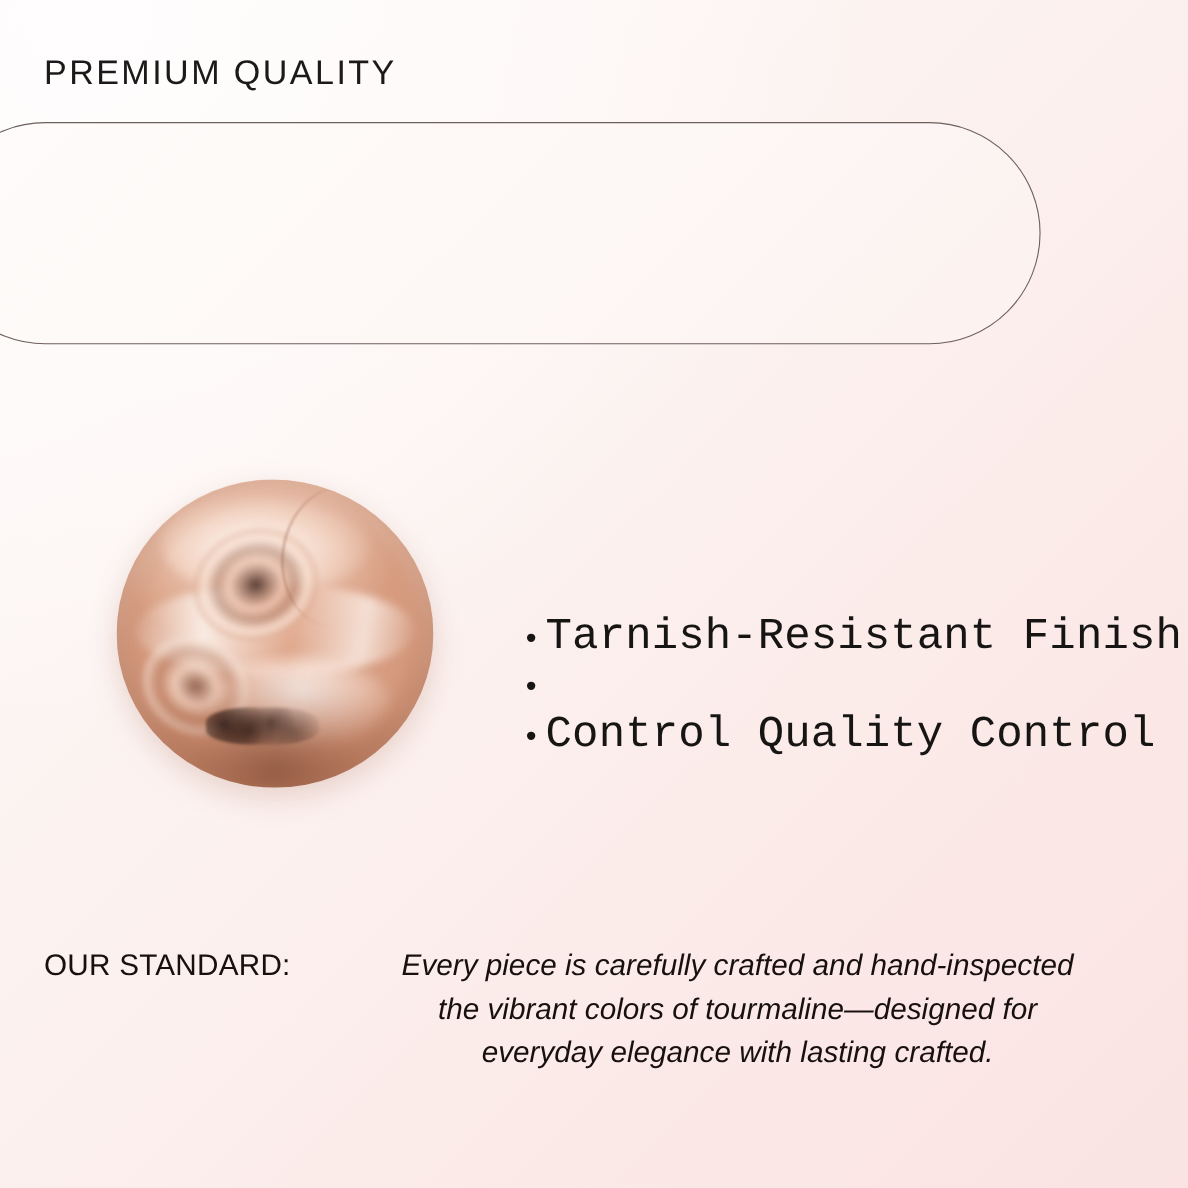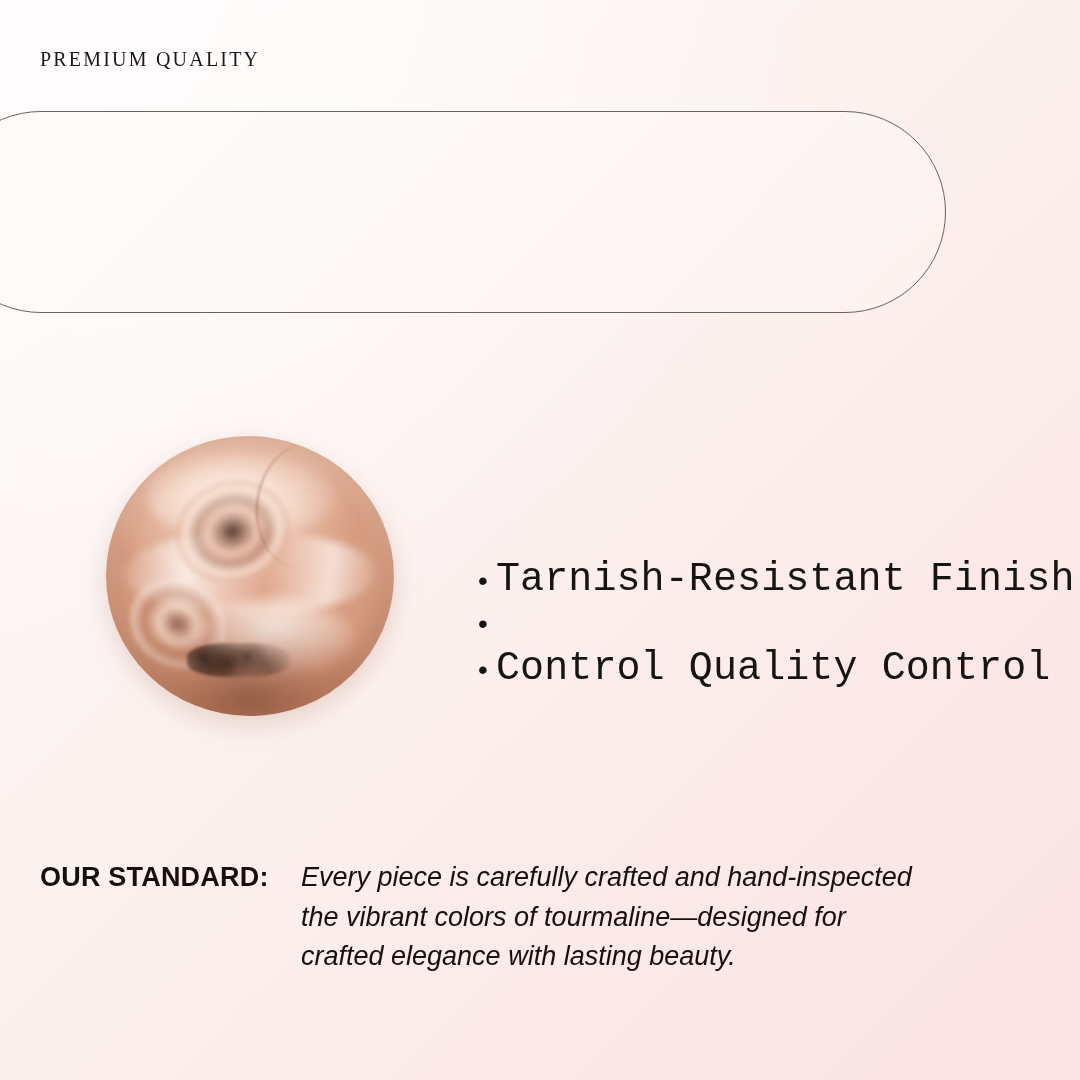--- a/index.html
+++ b/index.html
@@ -24,22 +24,22 @@
     background:
       radial-gradient(120% 110% at 8% 2%, #fffdfd 0%, rgba(255,253,253,0) 55%),
       linear-gradient(135deg, #fdfaf9 0%, #fcf3f1 38%, #fbeae8 70%, #fae3e2 100%);
   }
 
   
   .eyebrow {
     position: absolute;
     left: 40px;
     top: 48px;
-    font-family: Liberation Serif, serif;
-    font-size: 20px;
+    font-family: Liberation Sans, sans-serif;
+    font-size: 31px;
     font-weight: 300;
     letter-spacing: 2.2px;
     color: #1c1a19;
     white-space: nowrap;
   }
 
   
   .pill {
     position: absolute;
     left: -60px;
@@ -252,33 +252,34 @@
     top: 858px;
     width: 1000px;
   }
 
   .standard-label {
     position: absolute;
     left: 0;
     top: 4px;
     font-family: "Liberation Sans", sans-serif;
     font-size: 27px;
-    font-weight: 700;
+    font-weight: 400;
     letter-spacing: 0.2px;
     color: #17100f;
     white-space: nowrap;
   }
 
   .standard-body {
     margin-left: 261px;
     font-family: "Liberation Sans", sans-serif;
     font-style: italic;
     font-size: 27px;
     line-height: 1.47;
     color: #17100f;
+    text-align: center;
   }
 
   .standard-body div {
     white-space: nowrap;
   }
 </style>
 </head>
 <body>
 
 <div id="poster">
@@ -315,17 +316,17 @@
       <span class="bullet-dot">•</span>
       <span class="bullet-text">Control Quality Control</span>
     </div>
   </div>
 
   <div class="standard">
     <div class="standard-label">OUR STANDARD:</div>
     <div class="standard-body">
       <div>Every piece is carefully crafted and hand-inspected</div>
       <div>the vibrant colors of tourmaline—designed for</div>
-      <div>crafted elegance with lasting beauty.</div>
+      <div>everyday elegance with lasting crafted.</div>
     </div>
   </div>
 
 </div>
 
 </body></html>

